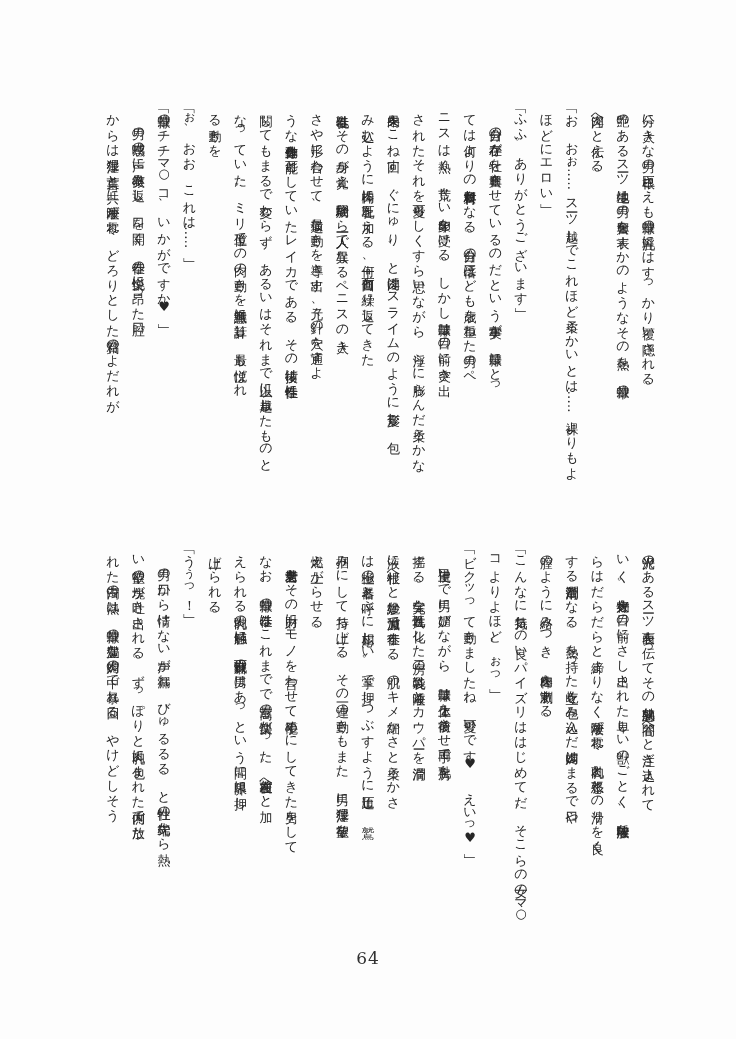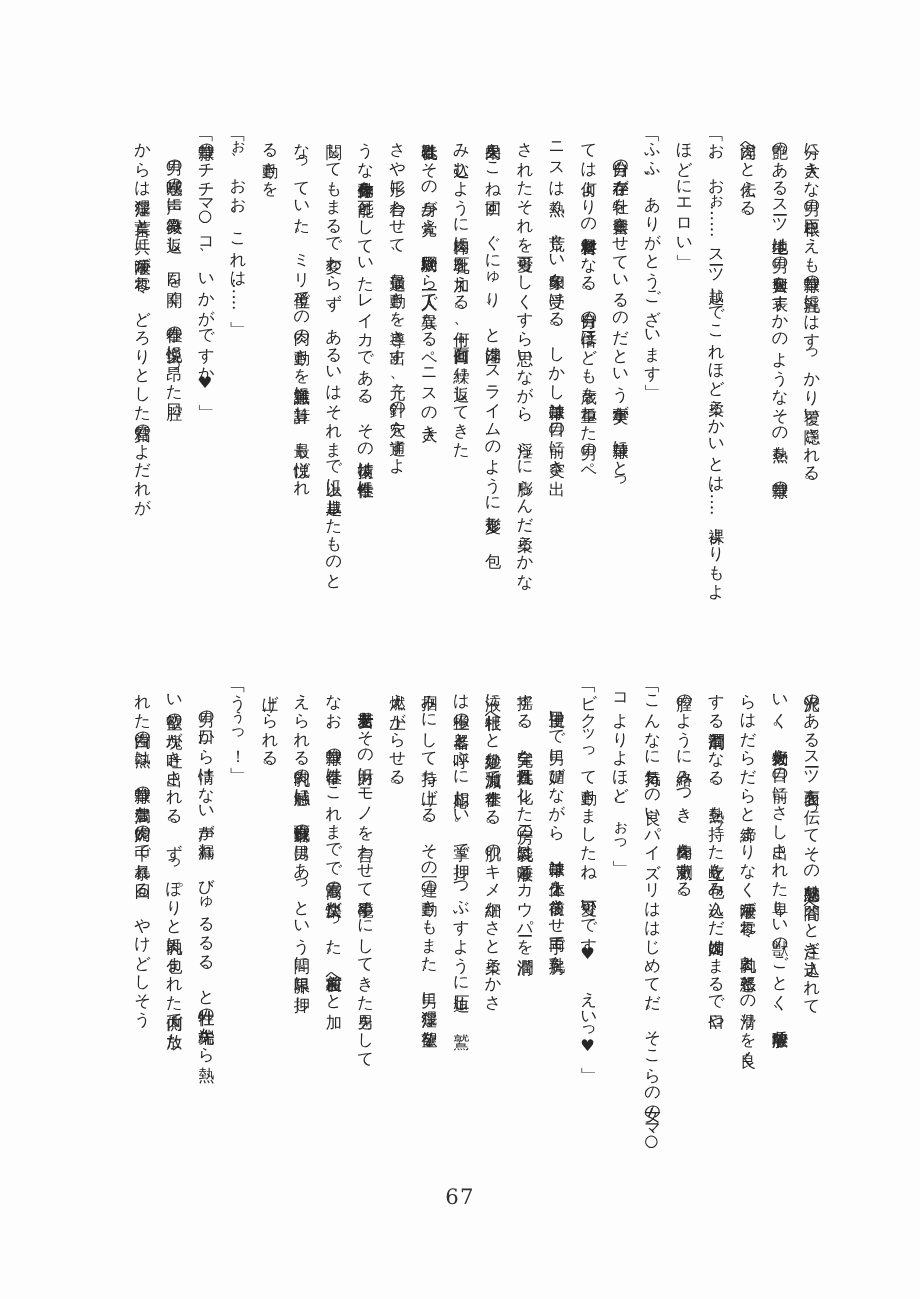--- a/index.html
+++ b/index.html
@@ -96,15 +96,15 @@
     <div class="col">　老若男女をその財力にモノを言わせて手籠めにしてきた男をして</div>
     <div class="col">なお、隷華の奉仕はこれまでで最高の快楽だった。前後左右へと加</div>
     <div class="col">えられる乳肉の感触に、百戦錬磨の男はあっという間に限界に押し</div>
     <div class="col">上げられる。</div>
     <div class="col">「うぅっ！」</div>
     <div class="col">　男の口から情けない声が漏れ、びゅるるる、と牡性の先端から熱</div>
     <div class="col">い欲望の塊が吐き出される。ずっぽりと乳肉に包まれた内側で放た</div>
     <div class="col">れた白濁の熱は、隷華の豊満な媚肉の中で暴れ回る。やけどしそう</div>
   </div>
 
-  <div class="page-number">67</div>
+  <div class="page-number">64</div>
 
 </div>
 
 </body></html>

